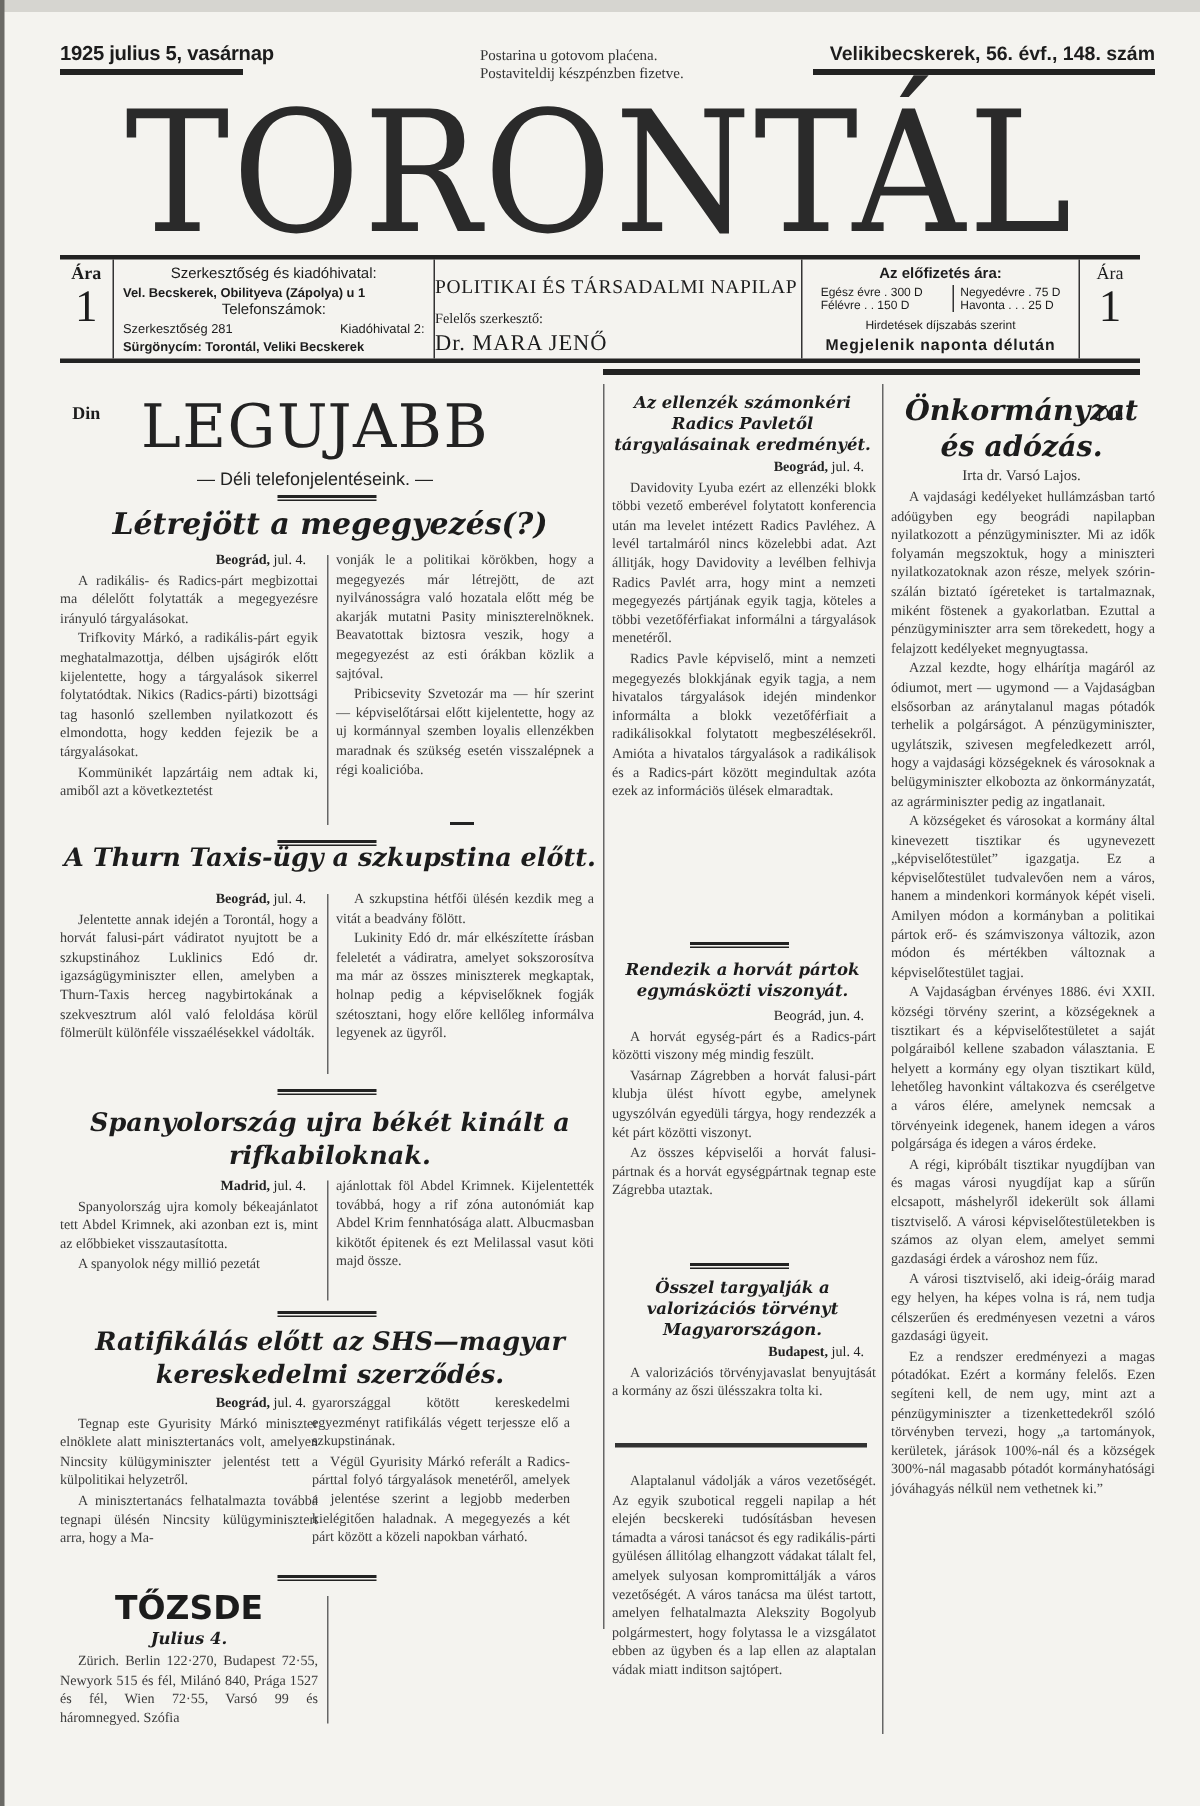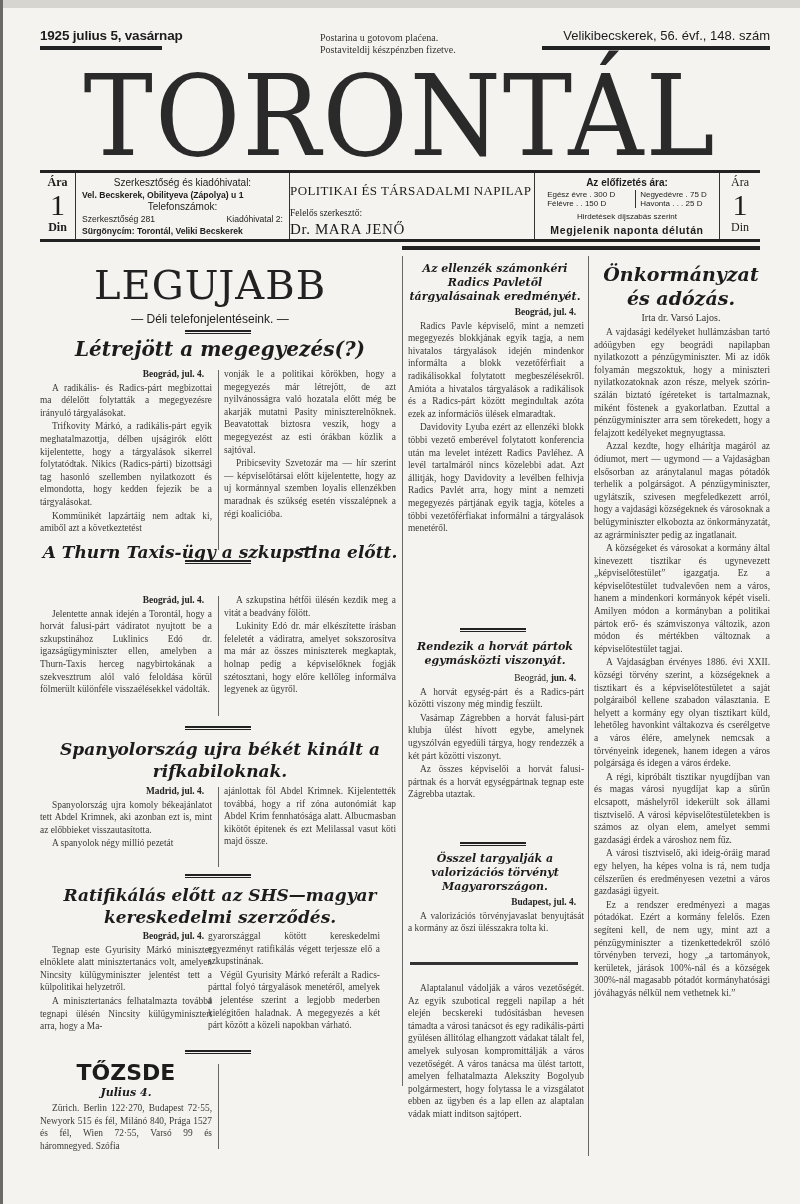--- a/index.html
+++ b/index.html
@@ -6,33 +6,33 @@
   html, body { width: 800px; height: 1204px; background: #f3f2ee; overflow: hidden; }
   body { font-family: "Liberation Serif", "DejaVu Serif", serif; color: #1c1c1c; position: relative; }
   .page { position: absolute; left: 0; top: 0; width: 800px; height: 1204px; background: #f4f3ef; }
   .edge { position: absolute; left: 0; top: 0; width: 800px; height: 8px; background: #d6d5d0; }
   .edge-left { position: absolute; left: 0; top: 0; width: 3px; height: 1204px; background: #6b6a66; }
 
   .topline { position: absolute; top: 22px; left: 40px; width: 730px; height: 30px; font-size: 13px; }
   .topline .date { position: absolute; left: 0; top: 6px; font-family: "Liberation Sans", sans-serif; font-weight: bold; font-size: 13.5px; letter-spacing: -0.2px; }
   .topline .date-rule { position: absolute; left: 0; top: 24px; width: 122px; height: 4px; background: #222; }
   .topline .postal { position: absolute; left: 280px; top: 10px; font-size: 10px; line-height: 12px; text-align: left; color: #333; }
-  .topline .issue { position: absolute; right: 0; top: 6px; font-family: "Liberation Sans", sans-serif; font-weight: normal; font-size: 13px; }
+  .topline .issue { position: absolute; right: 0; top: 6px; font-family: "Liberation Sans", sans-serif; font-weight: bold; font-size: 13px; }
   .topline .issue-rule { position: absolute; right: 0; top: 24px; width: 228px; height: 4px; background: #222; }
 
   .masthead { position: absolute; top: 64px; left: 40px; width: 720px; height: 105px; text-align: center;
               font-family: "DejaVu Serif", "Liberation Serif", serif; font-size: 112px; line-height: 105px;
               color: #2a2a2a; letter-spacing: 2px; transform: scaleX(0.93); transform-origin: center; }
 
   .infobar { position: absolute; top: 170px; left: 40px; width: 720px; height: 72px; border-top: 3px solid #222; border-bottom: 3px solid #222; display: flex; }
   .infobar > div { height: 100%; }
   .price-box { width: 36px; text-align: center; font-family: "Liberation Serif", serif; border-right: 1px solid #333; }
   .price-box .lbl { font-size: 12px; font-weight: bold; margin-top: 2px; }
   .price-box .num { font-size: 30px; line-height: 30px; }
-  .price-box .cur { font-size: 12px; font-weight: bold; }
+  .price-box .cur { font-size: 12px; font-weight: bold; margin-top: 48px; }
   .office { width: 214px; border-right: 1px solid #333; font-size: 8.6px; padding: 4px 6px; line-height: 12px; font-family: "Liberation Sans", sans-serif; }
   .office .center { text-align: center; font-size: 10px; }
   .office .row { display: flex; justify-content: space-between; }
   .subtitle { flex: 1; text-align: left; font-family: Liberation Serif, serif; border-right: 1px solid #333; }
   .subtitle .t { font-size: 13px; margin-top: 10px; letter-spacing: 0.4px; }
   .subtitle .ed { font-size: 9.5px; margin-top: 9px; }
   .subtitle .edn { font-size: 15px; margin-top: 3px; letter-spacing: 0.6px; }
   .subscr { width: 185px; border-right: 1px solid #333; font-size: 8px; font-family: "Liberation Sans", sans-serif; text-align: center; padding-top: 4px; }
   .subscr .h { font-size: 10px; font-weight: bold; }
   .subscr .grid { display: flex; justify-content: center; margin-top: 2px; line-height: 9px; text-align: left; }
@@ -40,21 +40,21 @@
   .subscr .grid .c2 { padding-left: 4px; }
   .subscr .ads { margin-top: 4px; font-size: 8px; }
   .subscr .pub { font-size: 10.5px; font-weight: bold; letter-spacing: 0.6px; margin-top: 3px; }
   .infobar .price-box.right { border-right: none; border-left: none; width: 40px; }
 
   .thickrule { position: absolute; top: 246px; left: 402px; width: 358px; height: 4px; background: #222; }
 
   .col { position: absolute; font-size: 9.4px; line-height: 12.6px; color: #3a3a3a; text-align: justify; }
   .col p { text-indent: 12px; margin-bottom: 1px; }
   .dateline { text-align: right; font-weight: bold; color: #222; margin-bottom: 1px; padding-right: 8px; }
-  .dateline span { font-weight: bold; }
+  .dateline span { font-weight: normal; }
   .vrule { position: absolute; width: 1px; background: #666; }
   .dbl { height: 4px; border-top: 2px solid #222; border-bottom: 1px solid #222; margin: 0 auto; }
 
   .hd { text-align: center; font-family: "DejaVu Serif", "Liberation Serif", serif; font-style: italic; font-weight: bold; color: #1c1c1c; }
   .legujabb { position: absolute; left: 60px; top: 262px; width: 300px; text-align: center; font-family: "DejaVu Serif", serif; font-size: 40px; line-height: 46px; color: #222; letter-spacing: 1px; }
   .deli { position: absolute; left: 60px; top: 312px; width: 300px; text-align: center; font-family: "Liberation Sans", sans-serif; font-size: 12px; color: #222; }
 </style>
 </head>
 <body>
 
@@ -132,21 +132,21 @@
     <p>Kommünikét lapzártáig nem adtak ki, amiből azt a következtetést</p>
   </div>
   <div class="vrule" style="left:218px; top:370px; height:180px;"></div>
   <div class="col" style="left:224px; top:368px; width:172px;">
     <p style="text-indent:0;">vonják le a politikai körökben, hogy a megegyezés már létrejött, de azt nyilvánosságra való hozatala előtt még be akarják mutatni Pasity miniszterelnöknek. Beavatottak biztosra veszik, hogy a megegyezést az esti órákban közlik a sajtóval.</p>
     <p>Pribicsevity Szvetozár ma — hír szerint — képviselőtársai előtt kijelentette, hogy az uj kormánnyal szemben loyalis ellenzékben maradnak és szükség esetén visszalépnek a régi koalicióba.</p>
   </div>
   <div style="position:absolute; left:300px; top:548px; width:16px; height:2px; background:#222;"></div>
   <div class="dbl" style="position:absolute; left:185px; top:560px; width:66px;"></div>
 
-  <div class="hd" style="position:absolute; left:40px; top:540px; width:360px; font-size:17px; line-height:24px;">A Thurn Taxis-ügy a szkupstina előtt.</div>
+  <div class="hd" style="position:absolute; left:40px; top:560px; width:360px; font-size:17px; line-height:24px;">A Thurn Taxis-ügy a szkupstina előtt.</div>
   <div class="col" style="left:40px; top:594px; width:172px;">
     <div class="dateline"><b>Beográd,</b> <span>jul. 4.</span></div>
     <p>Jelentette annak idején a Torontál, hogy a horvát falusi-párt vádiratot nyujtott be a szkupstinához Luklinics Edó dr. igazságügyminiszter ellen, amelyben a Thurn-Taxis herceg nagybirtokának a szekvesztrum alól való feloldása körül fölmerült különféle visszaélésekkel vádolták.</p>
   </div>
   <div class="vrule" style="left:218px; top:596px; height:120px;"></div>
   <div class="col" style="left:224px; top:594px; width:172px;">
     <p>A szkupstina hétfői ülésén kezdik meg a vitát a beadvány fölött.</p>
     <p>Lukinity Edó dr. már elkészítette írásban feleletét a vádiratra, amelyet sokszorosítva ma már az összes miniszterek megkaptak, holnap pedig a képviselőknek fogják szétosztani, hogy előre kellőleg informálva legyenek az ügyről.</p>
   </div>
   <div class="dbl" style="position:absolute; left:185px; top:726px; width:66px;"></div>
@@ -179,22 +179,22 @@
   <div class="hd" style="position:absolute; left:40px; top:1086px; width:172px; font-size:11px;">Julius 4.</div>
   <div class="col" style="left:40px; top:1102px; width:172px;">
     <p>Zürich. Berlin 122·270, Budapest 72·55, Newyork 515 és fél, Milánó 840, Prága 1527 és fél, Wien 72·55, Varsó 99 és háromnegyed. Szófia</p>
   </div>
   <div class="vrule" style="left:218px; top:1064px; height:85px;"></div>
 
   <div class="vrule" style="left:402px; top:256px; height:830px;"></div>
   <div class="hd" style="position:absolute; left:406px; top:262px; width:178px; font-size:11px; line-height:14px;">Az ellenzék számonkéri Radics Pavletől tárgyalásainak eredményét.</div>
   <div class="col" style="left:408px; top:306px; width:176px;">
     <div class="dateline"><b>Beográd,</b> <span>jul. 4.</span></div>
+    <p>Davidovity Lyuba ezért az ellenzéki blokk többi vezető emberével folytatott konferencia után ma levelet intézett Radics Pavléhez. A levél tartalmáról nincs közelebbi adat. Azt állitják, hogy Davidovity a levélben felhivja Radics Pavlét arra, hogy mint a nemzeti megegyezés pártjának egyik tagja, köteles a többi vezetőférfiakat informálni a tárgyalások menetéről.</p>
     <p>Radics Pavle képviselő, mint a nemzeti megegyezés blokkjának egyik tagja, a nem hivatalos tárgyalások idején mindenkor informálta a blokk vezetőférfiait a radikálisokkal folytatott megbeszélésekről. Amióta a hivatalos tárgyalások a radikálisok és a Radics-párt között megindultak azóta ezek az informáciös ülések elmaradtak.</p>
-    <p>Davidovity Lyuba ezért az ellenzéki blokk többi vezető emberével folytatott konferencia után ma levelet intézett Radics Pavléhez. A levél tartalmáról nincs közelebbi adat. Azt állitják, hogy Davidovity a levélben felhivja Radics Pavlét arra, hogy mint a nemzeti megegyezés pártjának egyik tagja, köteles a többi vezetőférfiakat informálni a tárgyalások menetéről.</p>
   </div>
   <div class="dbl" style="position:absolute; left:460px; top:628px; width:66px;"></div>
 
   <div class="hd" style="position:absolute; left:406px; top:640px; width:178px; font-size:11px; line-height:14px;">Rendezik a horvát pártok egymásközti viszonyát.</div>
   <div class="col" style="left:408px; top:672px; width:176px;">
     <div class="dateline"><b style="font-weight:normal;">Beográd,</b> <span>jun. 4.</span></div>
     <p>A horvát egység-párt és a Radics-párt közötti viszony még mindig feszült.</p>
     <p>Vasárnap Zágrebben a horvát falusi-párt klubja ülést hívott egybe, amelynek ugyszólván egyedüli tárgya, hogy rendezzék a két párt közötti viszonyt.</p>
     <p>Az összes képviselői a horvát falusi-pártnak és a horvát egységpártnak tegnap este Zágrebba utaztak.</p>
   </div>

